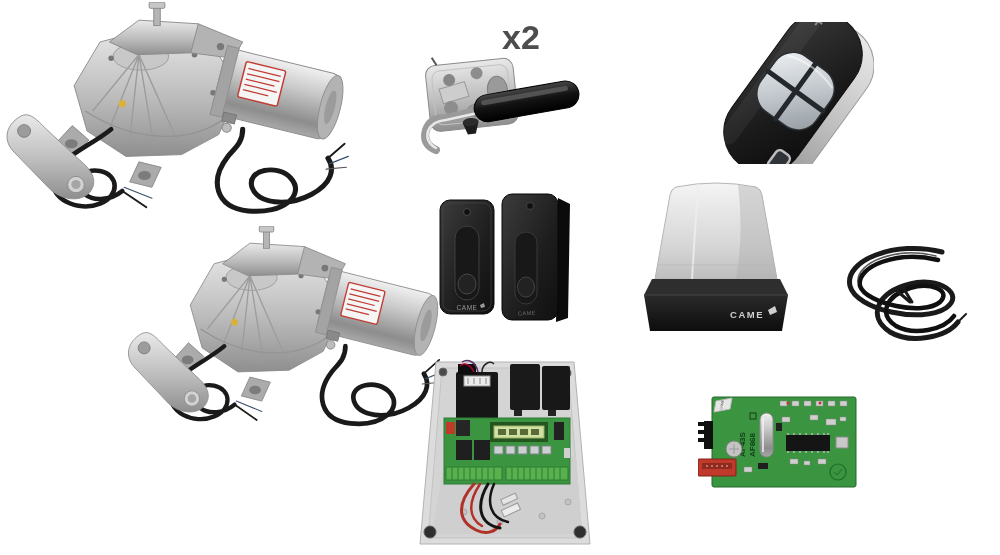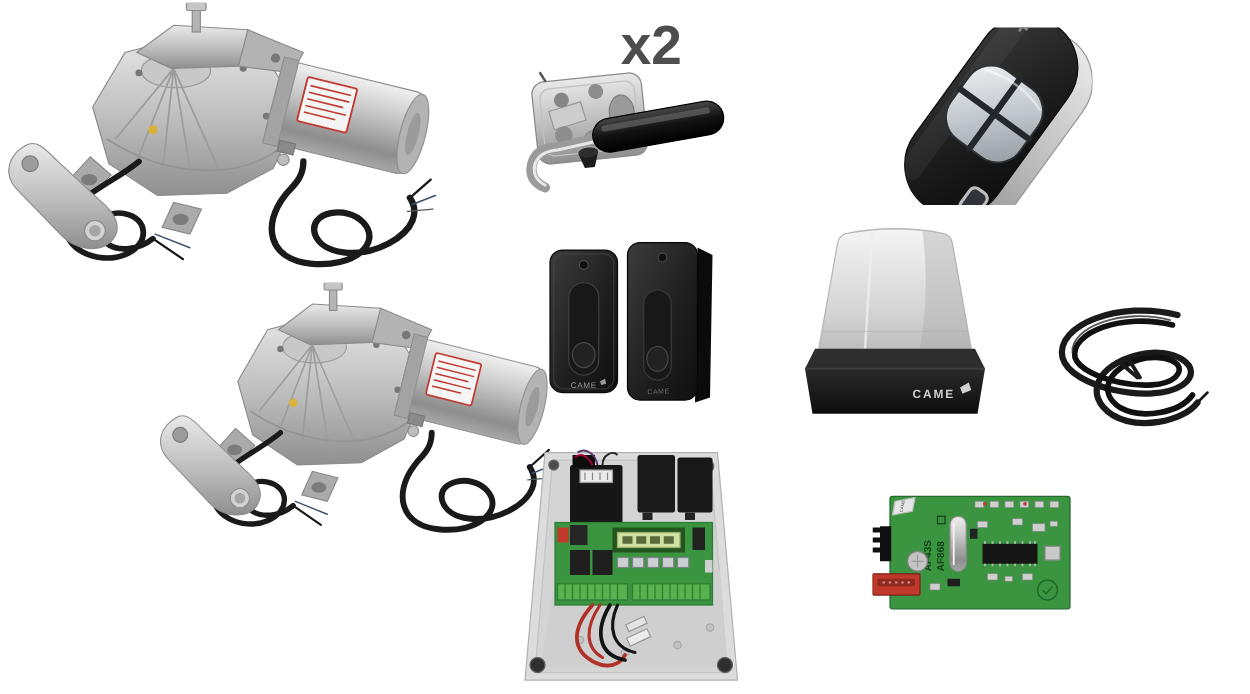--- a/index.html
+++ b/index.html
@@ -5,21 +5,21 @@
   html,body{margin:0;padding:0;background:#fff;}
   .stage{
     position:relative;width:1000px;height:555px;overflow:hidden;
     background:var(--background,#ffffff);
     font-family:"Liberation Sans",sans-serif;
   }
   .item{position:absolute;}
   .item svg{display:block;width:100%;height:100%;}
   .qty{
     position:absolute;left:489px;top:16px;width:64px;height:42px;
-    font-size:44px;font-weight:700;color:var(--quantity-text,#4d4d4d);
+    font-size:34px;font-weight:700;color:var(--quantity-text,#4d4d4d);
     letter-spacing:0px;line-height:42px;text-align:center;
   }
   svg text{font-family:"Liberation Sans",sans-serif;}
   .c-cable{stroke:var(--cable,#1a1a1a);}
   .c-pcb{fill:var(--pcb-green,#3a9440);}
   .c-term{fill:var(--terminal-green,#58b04e);}
   .c-redconn{fill:var(--connector-red,#c0392b);}
   .c-warn-stroke{stroke:var(--warning-label,#c23b33);}
   .c-brand{fill:var(--brand-text,#cfcfcf);}
   .c-encl{fill:var(--enclosure-gray,#dcdcdc);}

